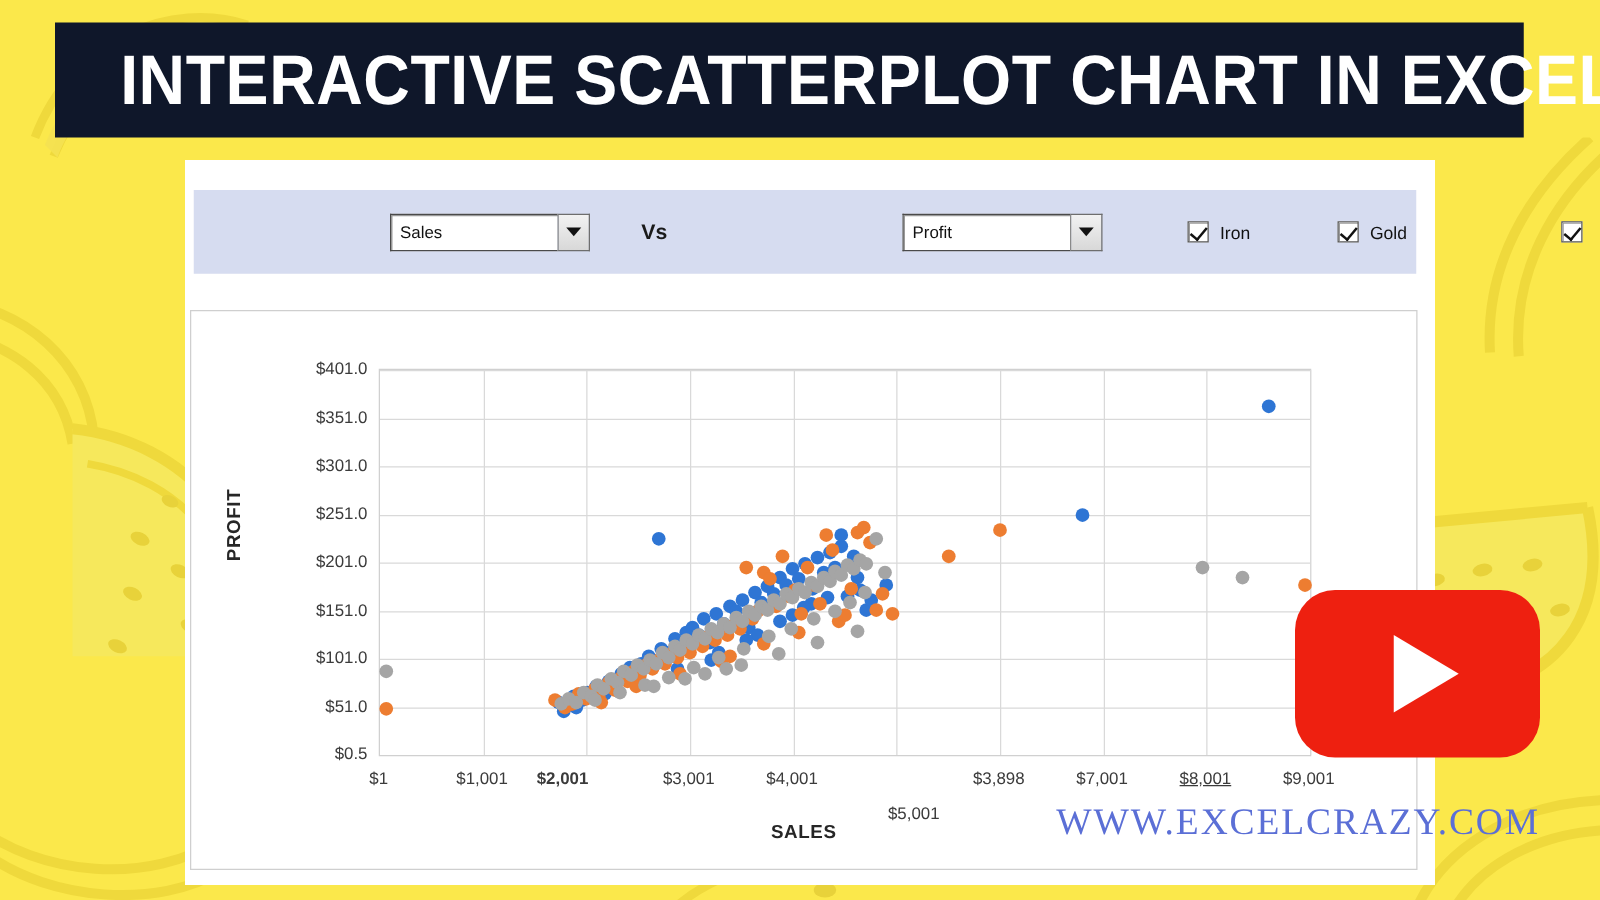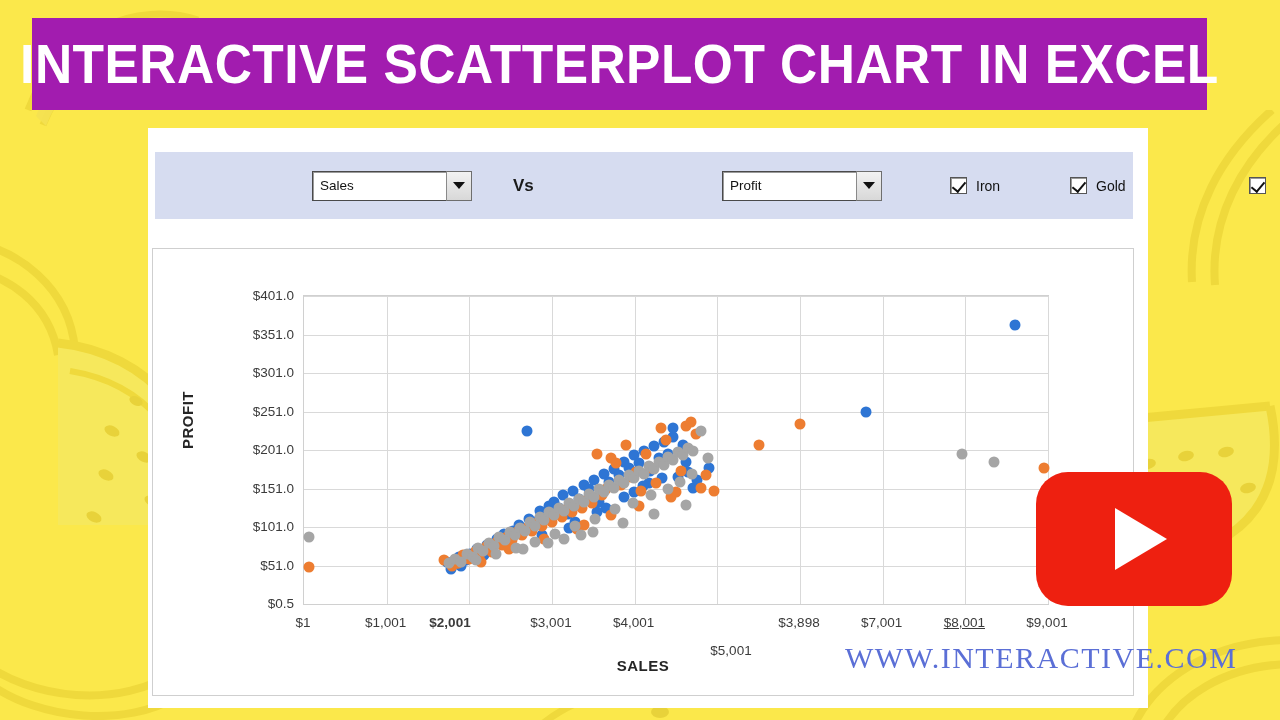--- a/index.html
+++ b/index.html
@@ -15,24 +15,24 @@
     background: #FBE84B;
     overflow: hidden;
   }
   
   .deco { position: absolute; pointer-events: none; }
   .deco svg { display: block; }
 
   
   #title-banner {
     position: absolute;
-    left: 32px; top: 18px;
+    left: 44px; top: 18px;
     width: 1175px; height: 92px;
-    background: #a21caf;
-    display: flex; align-items: center; justify-content: center;
+    background: #0f172a;
+    display: flex; align-items: center; 
   }
   #title-text {
     color: #ffffff;
     font-family: "Liberation Sans", sans-serif;
     font-weight: 700;
     font-size: 56px;
     letter-spacing: 0.5px;
     transform: scaleX(0.92);
     white-space: nowrap;
     line-height: 1;
@@ -603,19 +603,19 @@
         <div class="pt" style="left: 350.424px; top: 217.91px; background: rgb(165, 165, 165);"></div>
         <div class="pt" style="left: 381.837px; top: 208.67px; background: rgb(165, 165, 165);"></div>
         <div class="pt" style="left: 690.184px; top: 165.55px; background: rgb(165, 165, 165);"></div>
         <div class="pt" style="left: 657.944px; top: 157.85px; background: rgb(165, 165, 165);"></div>
         <div class="pt" style="left: 218.984px; top: 253.33px; background: rgb(165, 165, 165);"></div>
         <div class="pt" style="left: 243.784px; top: 247.17px; background: rgb(165, 165, 165);"></div>
         <div class="pt" style="left: 276.851px; top: 239.47px; background: rgb(165, 165, 165);"></div>
       </div>
   </div>
 
-  <div id="watermark">WWW.INTERACTIVE.COM</div>
+  <div id="watermark">WWW.EXCELCRAZY.COM</div>
 
   <div id="youtube-button">
     <div id="youtube-play-triangle"></div>
   </div>
 
 </div>
 
 </body></html>

